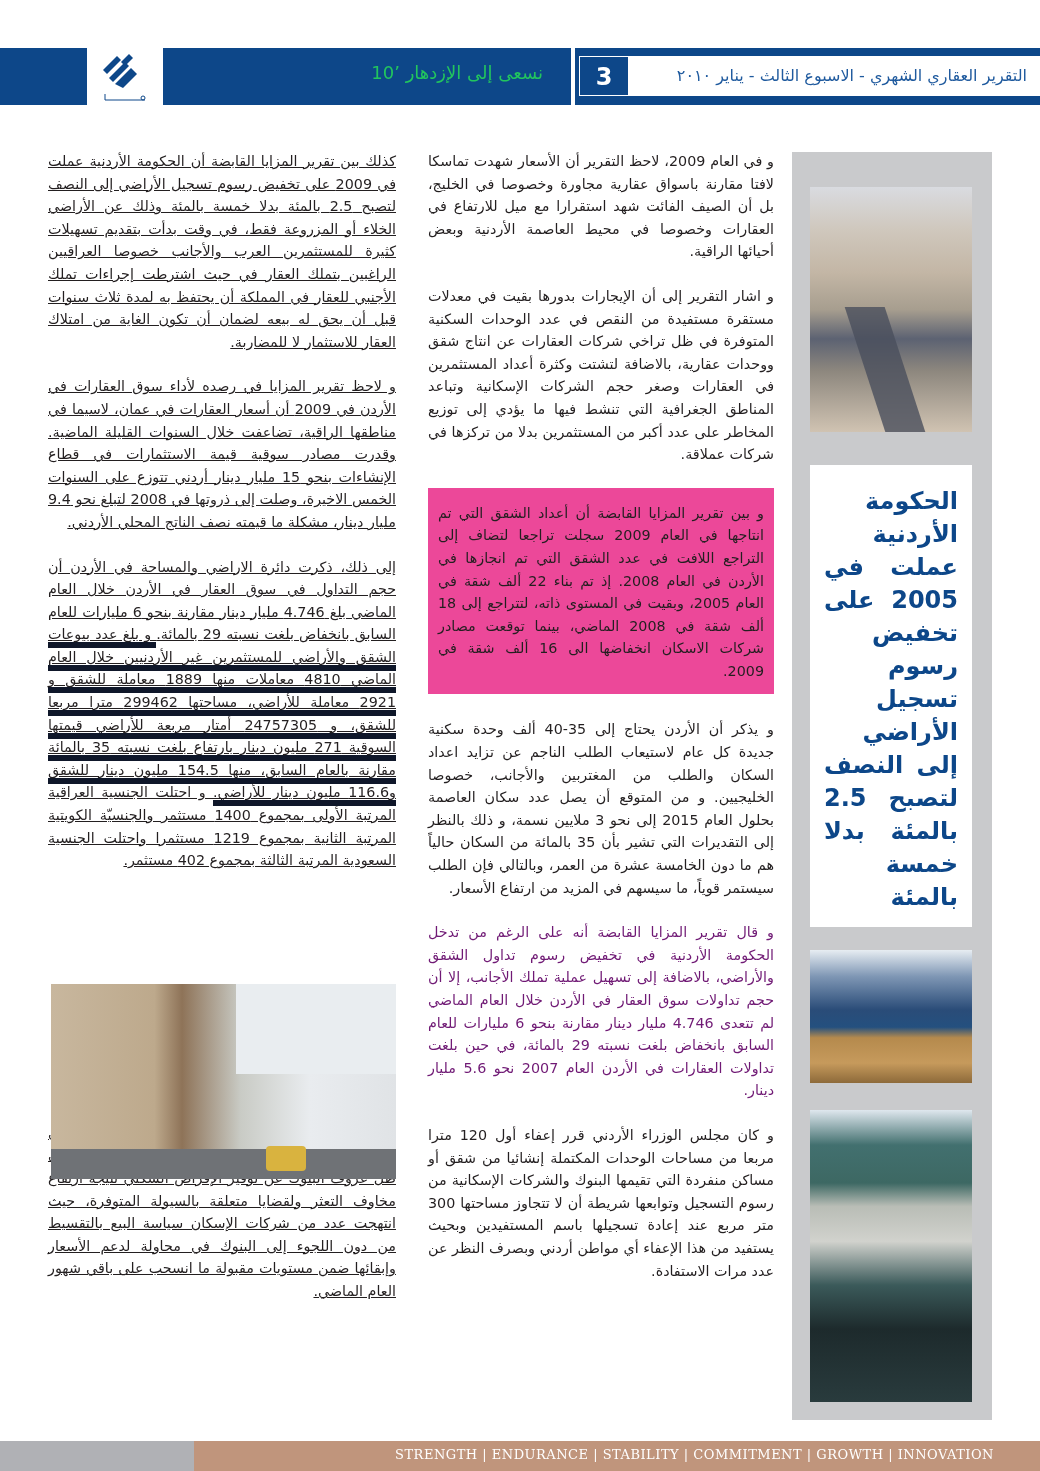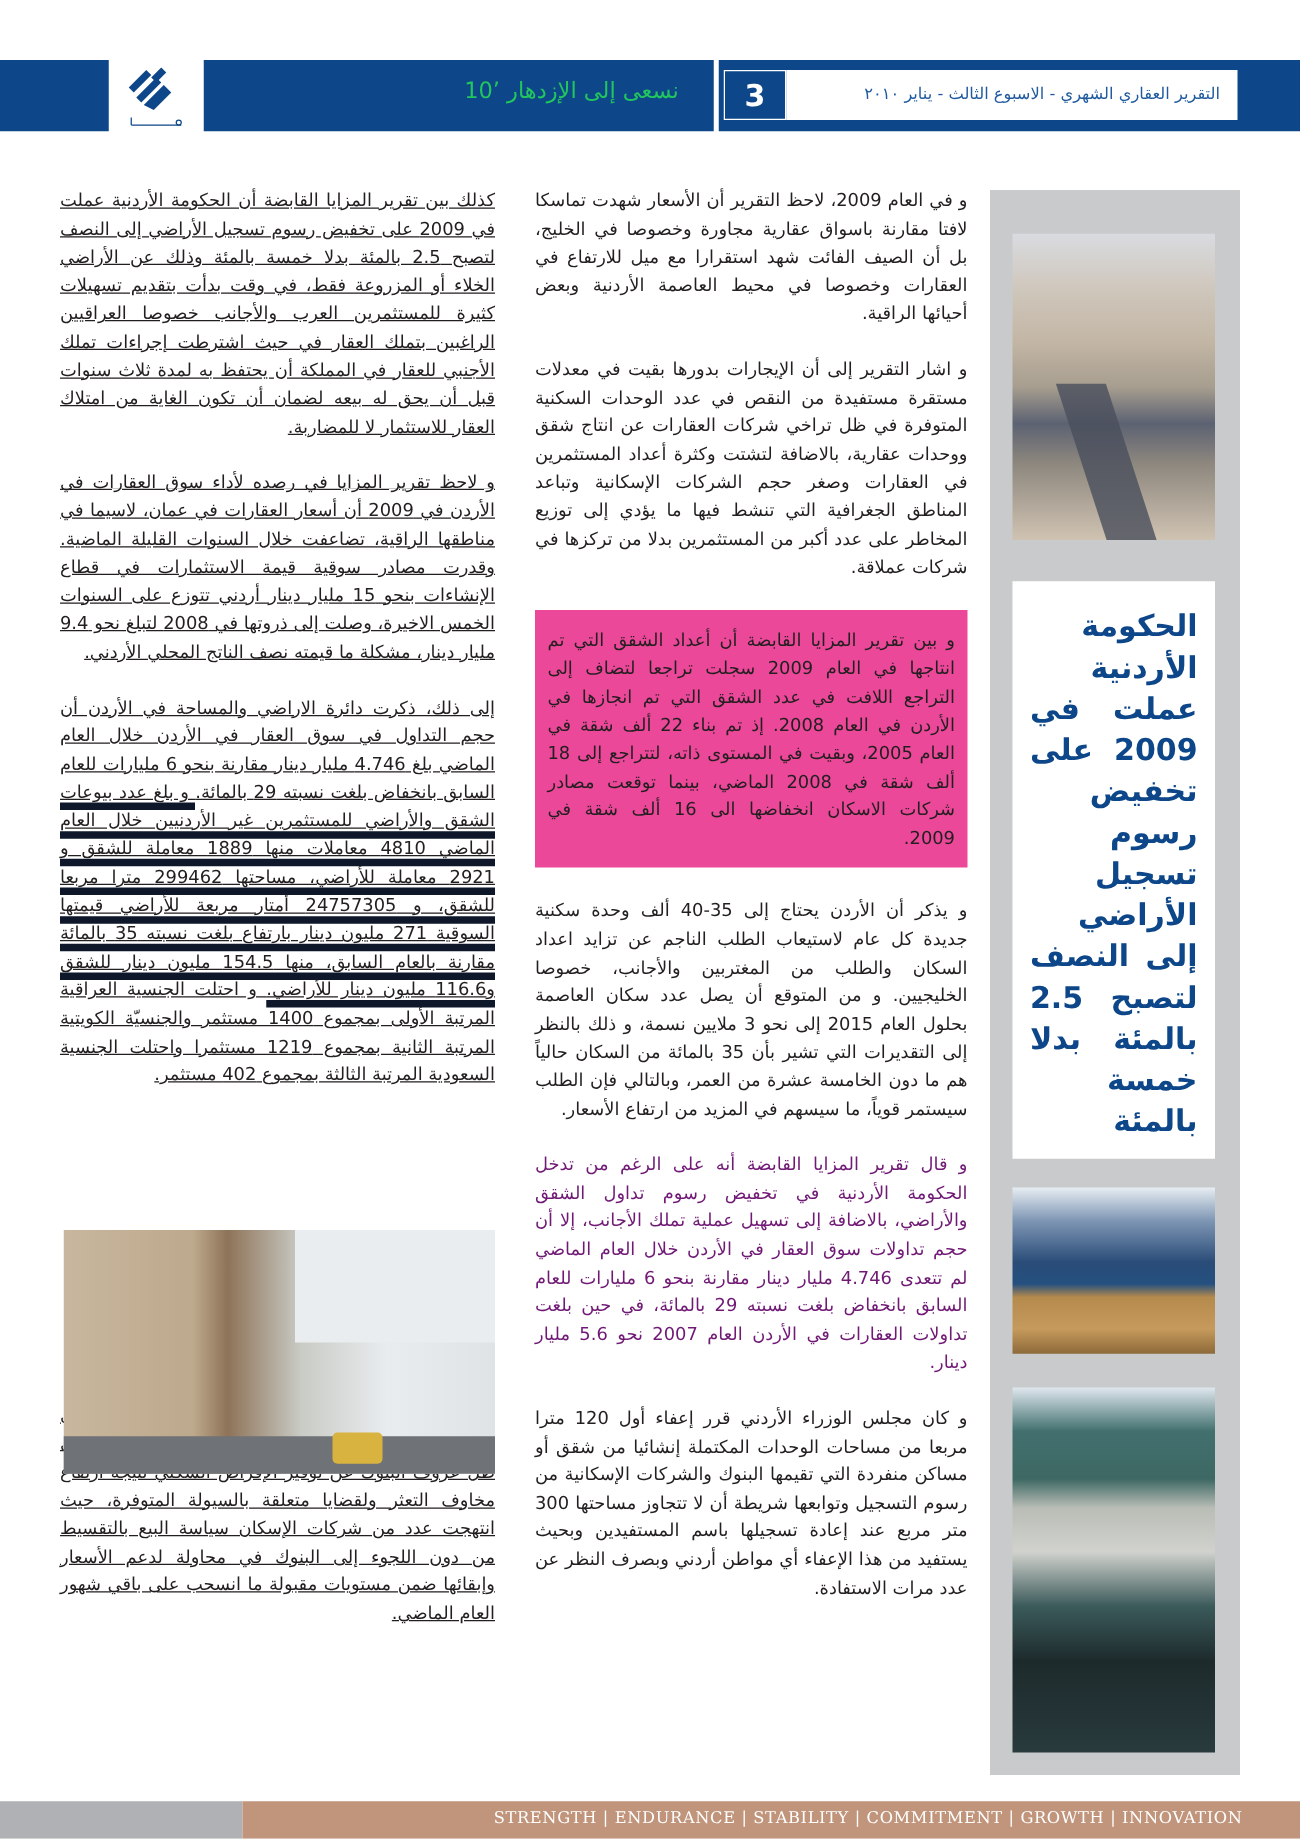--- a/index.html
+++ b/index.html
@@ -6,22 +6,22 @@
   body { width:1040px; height:1471px; background:#ffffff; position:relative; overflow:hidden;
          font-family:"DejaVu Sans", sans-serif; color:#231f20; }
   
   .hdr-left { position:absolute; left:0; top:48px; width:87px; height:57px; background:#0d4789; }
   .logo { position:absolute; left:95px; top:48px; width:60px; height:57px; }
   .hdr-mid { position:absolute; left:163px; top:48px; width:408px; height:57px; background:#0d4789; }
   .hdr-title { position:absolute; right:28px; top:14px; color:#22c55e; font-size:18px; direction:rtl; white-space:nowrap; }
   .hdr-right { position:absolute; left:575px; top:48px; width:465px; height:57px; background:#0d4789; }
   .hdr-pagebox { position:absolute; left:4px; top:8px; width:50px; height:40px; background:#0d4789; border:1px solid #ffffff;
                  color:#fff; font-weight:bold; font-size:24px; text-align:center; line-height:40px; box-sizing:border-box; }
-  .hdr-strip { position:absolute; left:54px; top:8px; width:361px; height:40px; background:#fff;
-               color:#1f5a9e; font-size:13px; line-height:40px; direction:rtl; padding-right:14px; box-sizing:border-box; white-space:nowrap;padding-left:28px; }
+  .hdr-strip { position:absolute; left:54px; top:8px; width:412px; height:40px; background:#fff;
+               color:#1f5a9e; font-size:16px; line-height:40px; direction:rtl; padding-right:14px; box-sizing:border-box; white-space:nowrap;padding-left:28px; }
 
   
   .col { position:absolute; direction:rtl; text-align:justify; font-size:14.3px; line-height:22.6px; }
   .col p { margin:0 0 22px 0; }
   .col-mid { left:428px; top:150px; width:346px; }
   .col-left { left:48px; top:150px; width:348px;text-decoration:underline; }
   .hl-box { background:#ec4899; padding:14px 10px 12px 10px; margin:0 0 24px 0; }
   .purple { color:#701a75; }
   .ul { border-bottom:6px solid #0f172a; }
 
@@ -95,21 +95,21 @@
 <div class="ph-street">
   <div class="sky"></div>
   <div class="road2"></div>
   <div class="taxi"></div>
 </div>
 
 <div class="sidebar">
   <div class="ph-city">
       <div class="road"></div>
     </div>
-  <div class="quote-box">الحكومة الأردنية عملت في 2009 على تخفيض رسوم تسجيل الأراضي إلى النصف لتصبح 2.5 بالمئة بدلا خمسة بالمئة</div>
+  <div class="quote-box">الحكومة الأردنية عملت في 2005 على تخفيض رسوم تسجيل الأراضي إلى النصف لتصبح 2.5 بالمئة بدلا خمسة بالمئة</div>
   <div class="ph-land"></div>
   <div class="ph-arch"></div>
 </div>
 
 <div class="ftr-grey"></div>
 <div class="ftr-tan">
   <div class="ftr-text">STRENGTH | ENDURANCE | STABILITY | COMMITMENT | GROWTH | INNOVATION</div>
 </div>
 
 </body></html>

